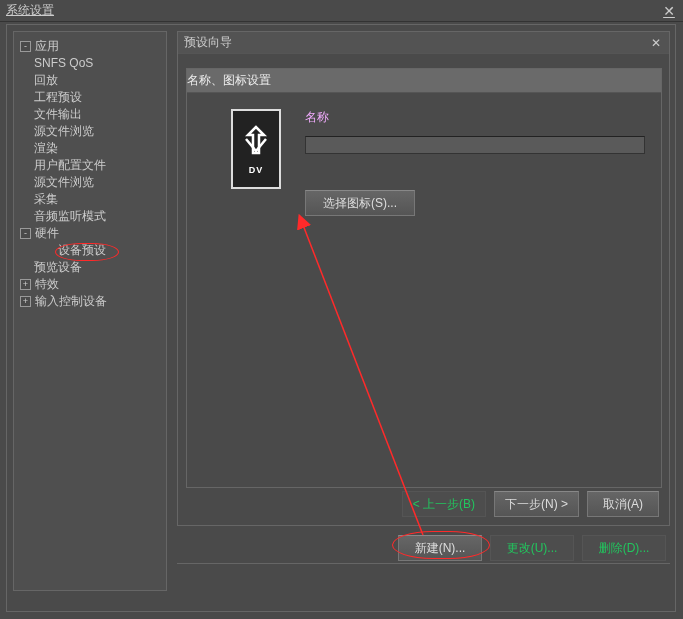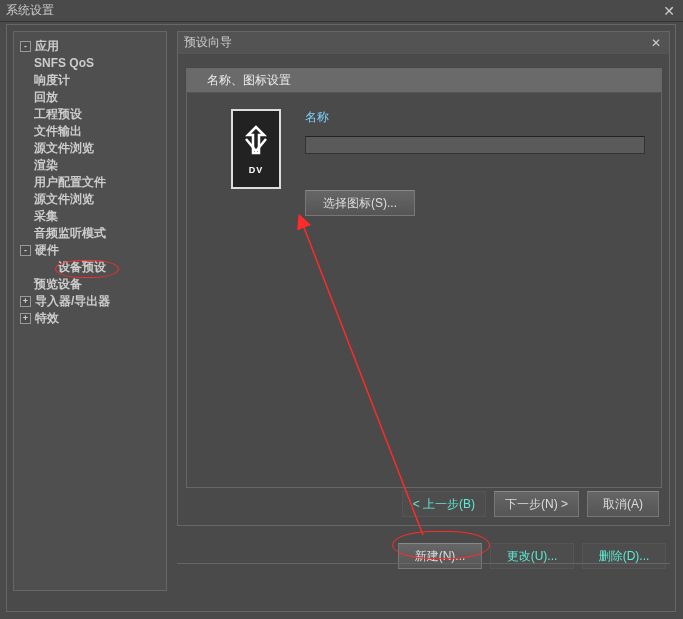--- a/index.html
+++ b/index.html
@@ -13,20 +13,21 @@
     position: relative;
   }
   .titlebar {
     height: 22px;
     background: #4a4a4a;
     border-bottom: 1px solid #333;
     display: flex;
     align-items: center;
     padding: 0 6px;
     justify-content: space-between;
+    text-decoration: underline;
   }
   .titlebar .close {
     width: 16px; height: 16px;
     display:flex;align-items:center;justify-content:center;
     color:#ccc; font-size:14px; cursor:pointer;
   }
   .outer {
     position: absolute;
     left: 6px; top: 24px;
     width: 670px; height: 588px;
@@ -35,21 +36,21 @@
   }
   .sidebar {
     position:absolute;
     left:6px; top:6px;
     width:154px; height:560px;
     border:1px solid #666;
     background:#4f4f4f;
     padding:6px 4px;
     overflow:hidden;
   }
-  .tree ul { list-style:none; padding-left:14px;font-weight:bold; }
+  .tree ul { list-style:none; padding-left:14px; }
   .tree > ul { padding-left:2px; }
   .tree li { line-height:17px; white-space:nowrap; position:relative; }
   .tree-toggle {
     display:inline-block;
     width:11px;height:11px;
     border:1px solid #999;
     color:#ccc;
     font-size:9px;
     line-height:9px;
     text-align:center;
@@ -96,21 +97,21 @@
     left:8px; top:36px;
     width:476px; height:420px;
     border:1px solid #666;
     background:#4a4a4a;
   }
   .section-header{
     height:24px;
     background:#6a6a6a;
     border-bottom:1px solid #555;
     display:flex;align-items:center;
-    padding:0 20px;
+    padding:0 0;
     color:#eee;
     font-family:Liberation Serif, serif;
   }
   .section-content{
     padding:16px;
     display:flex;
     gap:24px;
   }
   .icon-preview{
     width:80px;height:80px;
@@ -118,21 +119,21 @@
     background:#222;
     display:flex;flex-direction:column;align-items:center;justify-content:center;
     gap:2px;
     margin-left:28px;
   }
   .icon-preview svg { width:40px;height:40px; }
   .icon-preview .dv{
     color:#fff;font-size:9px;font-weight:bold;letter-spacing:1px;
   }
   .form-area{ flex:1; display:flex; flex-direction:column; gap:10px; }
-  .form-label{ color:#7dd3fc; }
+  .form-label{ color:#f0abfc; }
   .text-input{
     width:340px; height:18px;
     background:#5a5a5a;
     border:1px solid #333;
     border-top-color:#222;
     color:#ccc;
     padding:0 4px;
   }
   .btn{
     height:20px;
@@ -140,39 +141,39 @@
     padding:12px 10px;
     background:linear-gradient(#666,#555);
     border:1px solid #777;
     border-top-color:#888;
     color:#ddd;
     font-size:12px;
     cursor:pointer;
     display:inline-flex;align-items:center;justify-content:center;
   }
   .btn.disabled{
-    color:#5eead4;
+    color:#22c55e;
     border-color:#555;
     background:#4d4d4d;
     cursor:default;
   }
   .wizard-footer{
     position:absolute;
     left:0;right:0;bottom:8px;
     display:flex;justify-content:flex-end;gap:8px;
     padding:0 10px;
   }
   .action-row{
     position:absolute;
     left:170px; top:510px;
     width:493px;
     display:flex;justify-content:flex-end;gap:8px;
     padding:0 4px;
   }
-  .action-row .btn{ min-width:84px;margin-top:8px; }
+  .action-row .btn{ min-width:84px; }
   .dialog-footer{
     position:absolute;
     left:170px; right:6px; bottom:8px;
     display:flex;justify-content:flex-end;gap:8px;
   }
   .dialog-footer .btn{ min-width:70px; }
   .highlight-new{
     position:relative;
   }
   .highlight-new::after{
@@ -205,44 +206,43 @@
 
 <div class="outer">
 
   <div class="sidebar">
     <div class="tree">
       <ul>
         <li>
           <span class="tree-toggle">-</span><span class="tree-label">应用</span>
           <ul>
             <li><span class="tree-label">SNFS QoS</span></li>
-            <li><span class="tree-label">响度计</span></li>
             <li><span class="tree-label">回放</span></li>
             <li><span class="tree-label">工程预设</span></li>
             <li><span class="tree-label">文件输出</span></li>
             <li><span class="tree-label">源文件浏览</span></li>
             <li><span class="tree-label">渲染</span></li>
             <li><span class="tree-label">用户配置文件</span></li>
             <li><span class="tree-label">源文件浏览</span></li>
             <li><span class="tree-label">采集</span></li>
             <li><span class="tree-label">音频监听模式</span></li>
           </ul>
         </li>
         <li>
           <span class="tree-toggle">-</span><span class="tree-label">硬件</span>
           <ul>
             <li><span class="tree-label highlight">设备预设</span></li>
             <li><span class="tree-label">预览设备</span></li>
           </ul>
         </li>
         <li>
-          <span class="tree-toggle">+</span><span class="tree-label">导入器/导出器</span>
-        </li>
-        <li>
           <span class="tree-toggle">+</span><span class="tree-label">特效</span>
+        </li>
+        <li>
+          <span class="tree-toggle">+</span><span class="tree-label">输入控制设备</span>
         </li>
       </ul>
     </div>
   </div>
 
   <div class="wizard">
     <div class="wizard-title">
       <span>预设向导</span>
       <span class="close">✕</span>
     </div>

